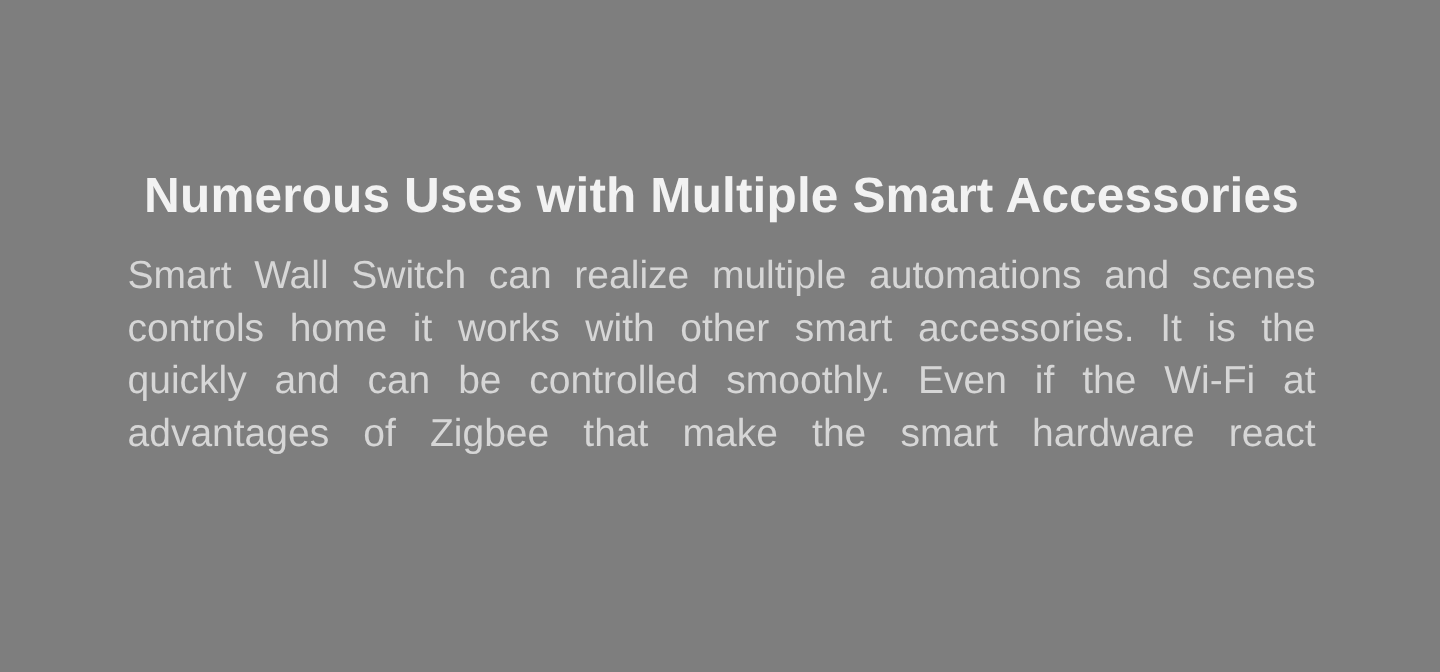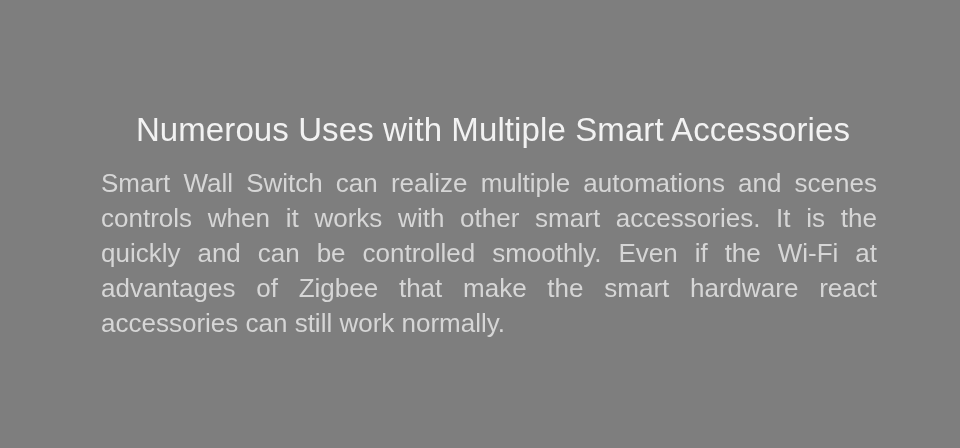--- a/index.html
+++ b/index.html
@@ -24,27 +24,27 @@
   #content-block {
     position: absolute;
     left: 85px;
     top: 0;
     width: 792px;
     height: 448px;
   }
 
   #promo-heading {
     position: absolute;
-    left: 12px;
+    left: 0;
     top: 88px;
     width: 792px;
     text-align: center;
     font-size: 33px;
     line-height: 40px;
-    font-weight: 400;
+    font-weight: 700;
     letter-spacing: 0.1px;
     color: #f2f2f2;
     white-space: nowrap;
     -webkit-font-smoothing: antialiased;
   }
 
   #promo-body {
     position: absolute;
     left: 0;
     top: 166px;
@@ -62,36 +62,34 @@
   #promo-body::after {
     content: "";
     display: inline-block;
     width: 100%;
   }
 
   .body-line {
     display: block;
     text-align: justify;
     text-align-last: justify;
-    margin-left: 16px;
   }
   .body-line.last-line {
     text-align-last: left;
   }
 </style>
 </head>
 <body>
 
 <div id="promo-panel">
   <div id="content-block">
 
     <h1 id="promo-heading">Numerous Uses with Multiple Smart Accessories</h1>
 
     <div id="promo-body">
       <span class="body-line">Smart Wall Switch can realize multiple automations and scenes</span>
-      <span class="body-line">controls when it works with other smart accessories. It is the</span>
+      <span class="body-line">controls home it works with other smart accessories. It is the</span>
       <span class="body-line">quickly and can be controlled smoothly. Even if the Wi‑Fi at</span>
       <span class="body-line">advantages of Zigbee that make the smart hardware react</span>
-      <span class="body-line last-line">accessories can still work normally.</span>
     </div>
 
   </div>
 </div>
 
 </body></html>

